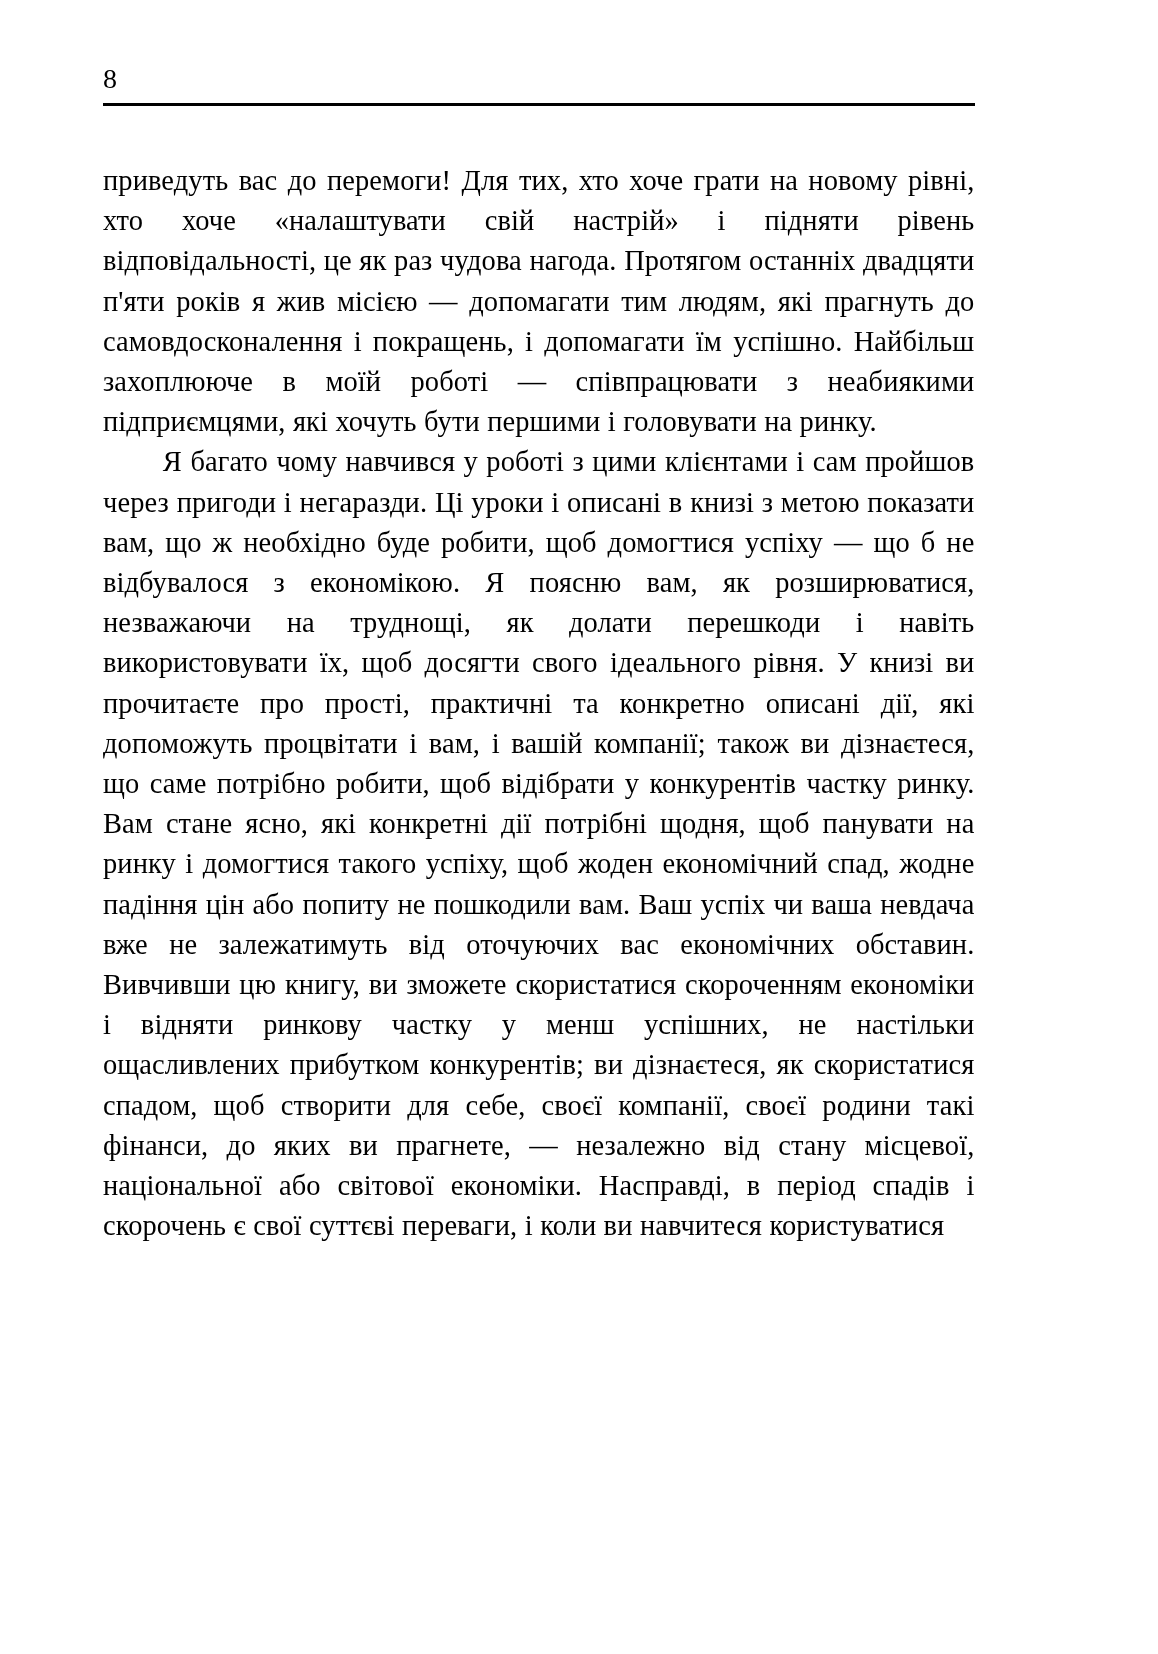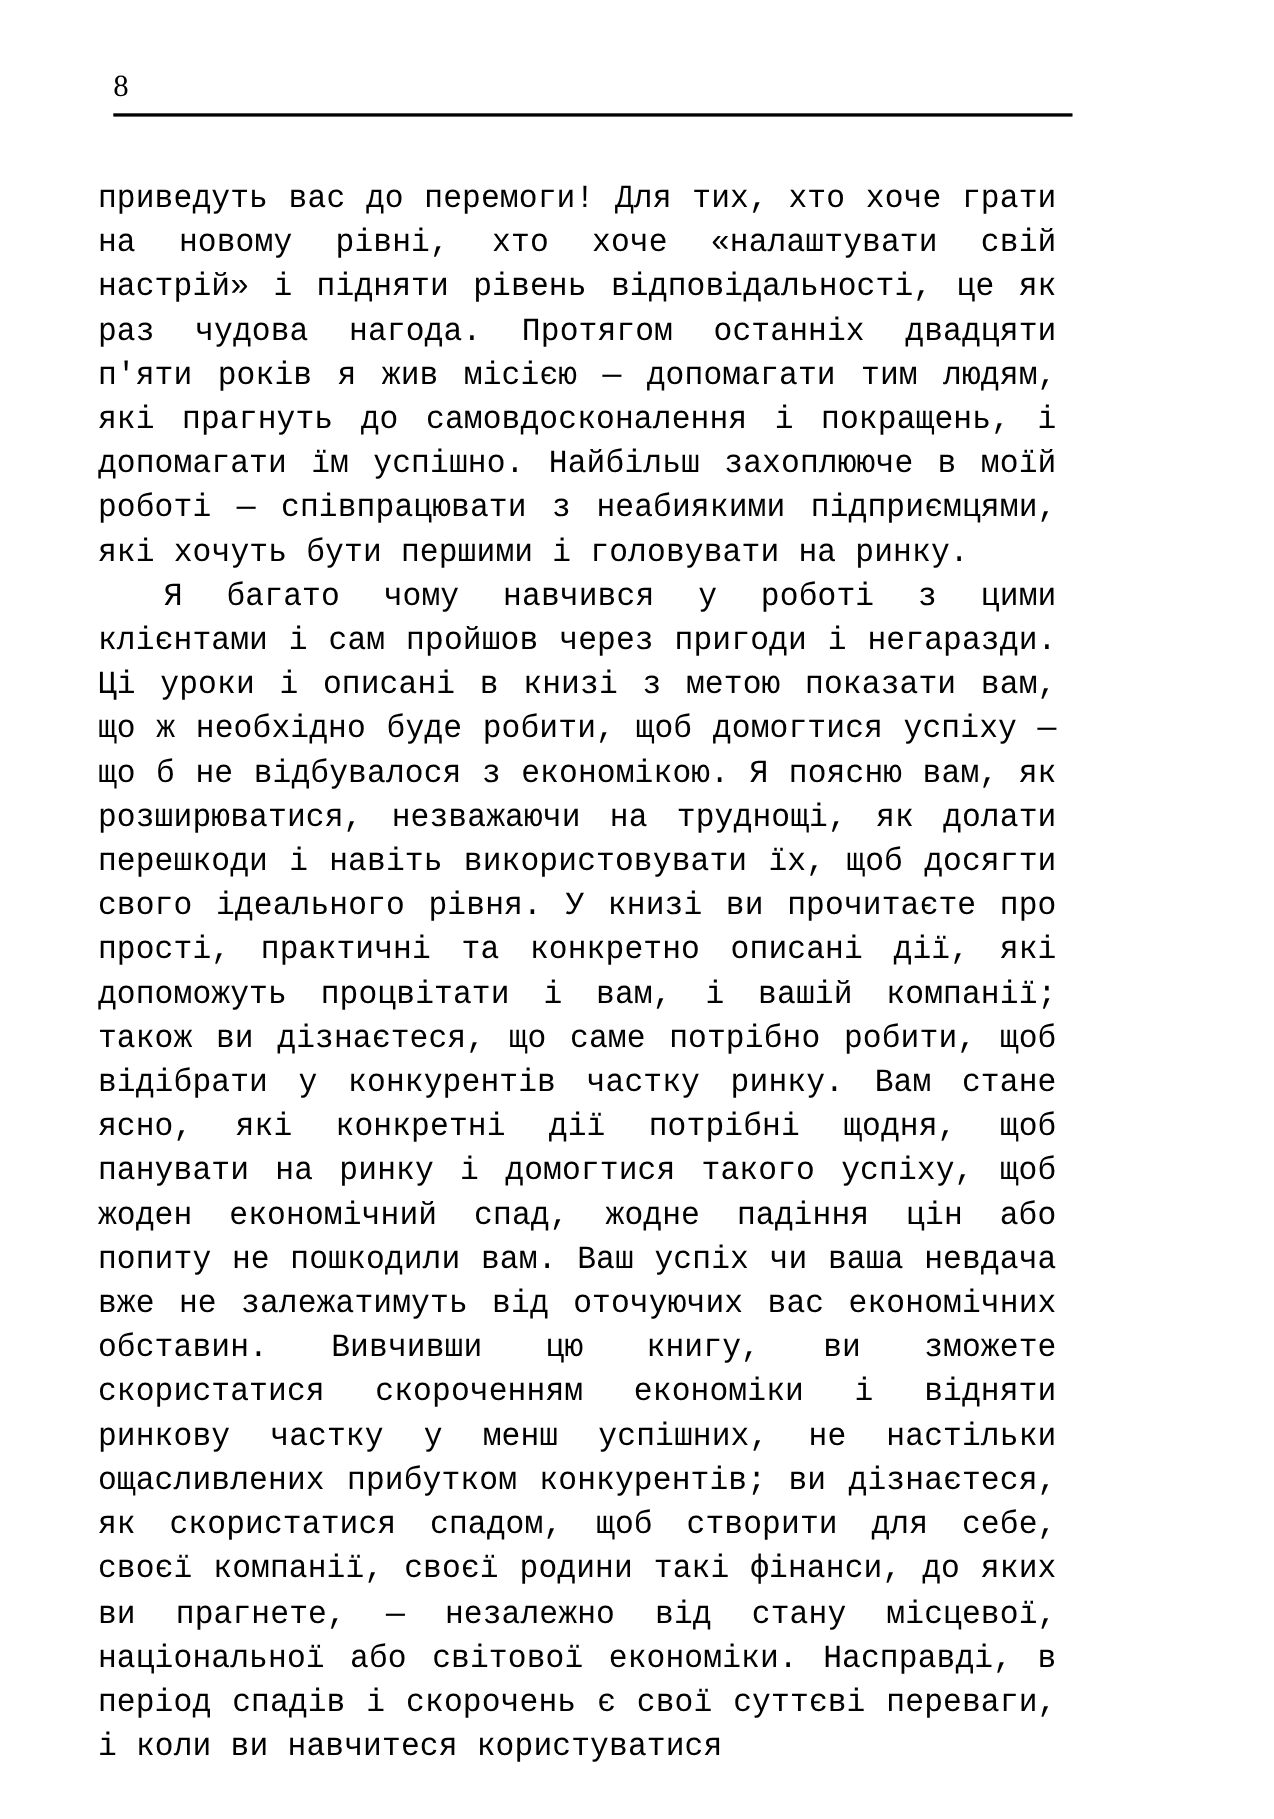--- a/index.html
+++ b/index.html
@@ -35,24 +35,23 @@
     letter-spacing: 0.5px;
   }
   .header-rule {
     margin-top: 7px;
     width: 872px;
     height: 3px;
     background: #000000;
   }
   .text-block {
     position: absolute;
-    left: 89px;
+    left: 103px;
     top: 160px;
     width: 872px;
-    font-family: Liberation Mono, monospace;
   }
   p.para {
     margin: 0;
     text-align: justify;
     text-justify: inter-word;
     font-size: 29.5px;
     line-height: 40.2px;
     letter-spacing: 0.1px;
     word-spacing: 0.2px;
     hyphens: none;

